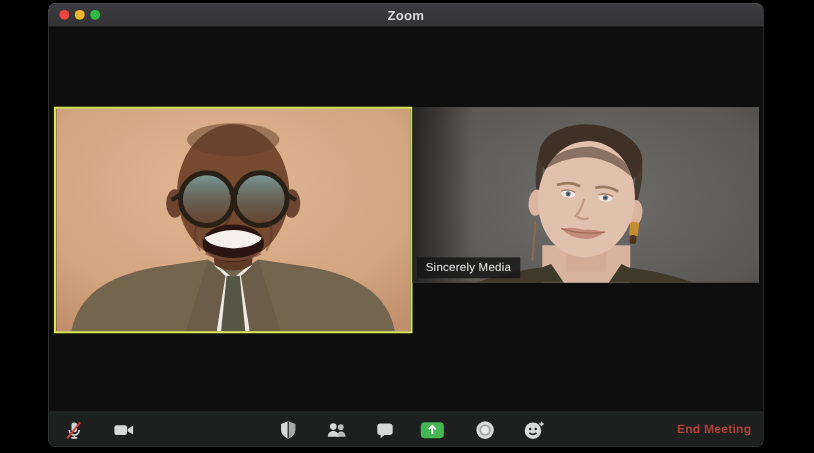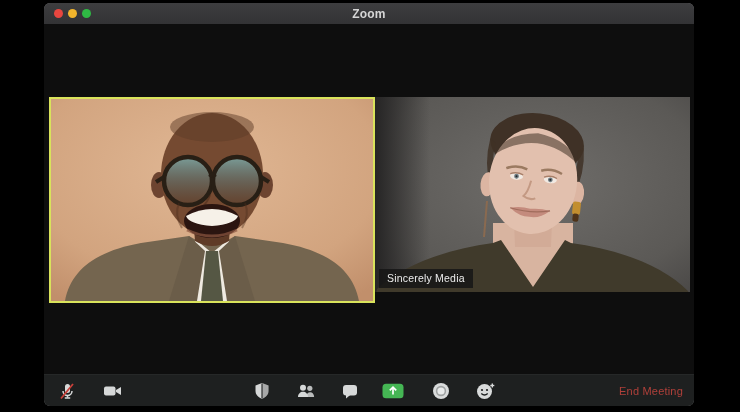--- a/index.html
+++ b/index.html
@@ -19,37 +19,37 @@
   .dot.red{background:#e8463f;}
   .dot.yellow{background:#f2b52c;}
   .dot.green{background:#2fba44;}
   .title{font-size:12px;font-weight:600;color:#d6d6d6;letter-spacing:.2px;}
 
   
   .stage{position:absolute;top:21px;bottom:31px;left:0;right:0;background:#0e0e0e;}
   .tile{position:absolute;top:73px;background:#000;overflow:hidden;}
   .tile svg{display:block;}
   .tile-left{left:5px;width:322px;height:202px;border:2px solid #d9e35b;}
-  .tile-right{left:331px;width:315px;height:195px;}
+  .tile-right{left:331px;width:315px;height:160px;}
   .name-label{position:absolute;left:4px;bottom:4px;
               background:rgba(22,22,22,.84);color:#ececec;
               font-size:10.5px;font-weight:500;letter-spacing:.2px;
               padding:3px 8px 4px;white-space:nowrap;}
 
   
   .toolbar{position:absolute;left:0;right:0;bottom:0;height:31px;
            background:#1e2020;border-top:1px solid rgba(255,255,255,.04);}
   .tool{position:absolute;top:50%;transform:translate(-50%,-50%);
         width:26px;height:26px;display:flex;align-items:center;justify-content:center;
         cursor:default;}
   .t-mic{left:23px;}  .t-cam{left:69px;}
   .t-shield{left:218px;} .t-people{left:262px;} .t-chat{left:306px;}
   .t-share{left:349px;}  .t-record{left:397px;} .t-smiley{left:441px;}
   .end-meeting{position:absolute;right:11px;top:50%;transform:translateY(-50%);
-               color:#b0403a;font-size:11px;font-weight:400;letter-spacing:.2px;}
+               color:#b0403a;font-size:11px;font-weight:700;letter-spacing:.2px;}
 </style>
 </head>
 <body>
 
 <div class="window">
 
   <div class="titlebar">
     <div class="traffic">
       <span class="dot red"></span>
       <span class="dot yellow"></span>

